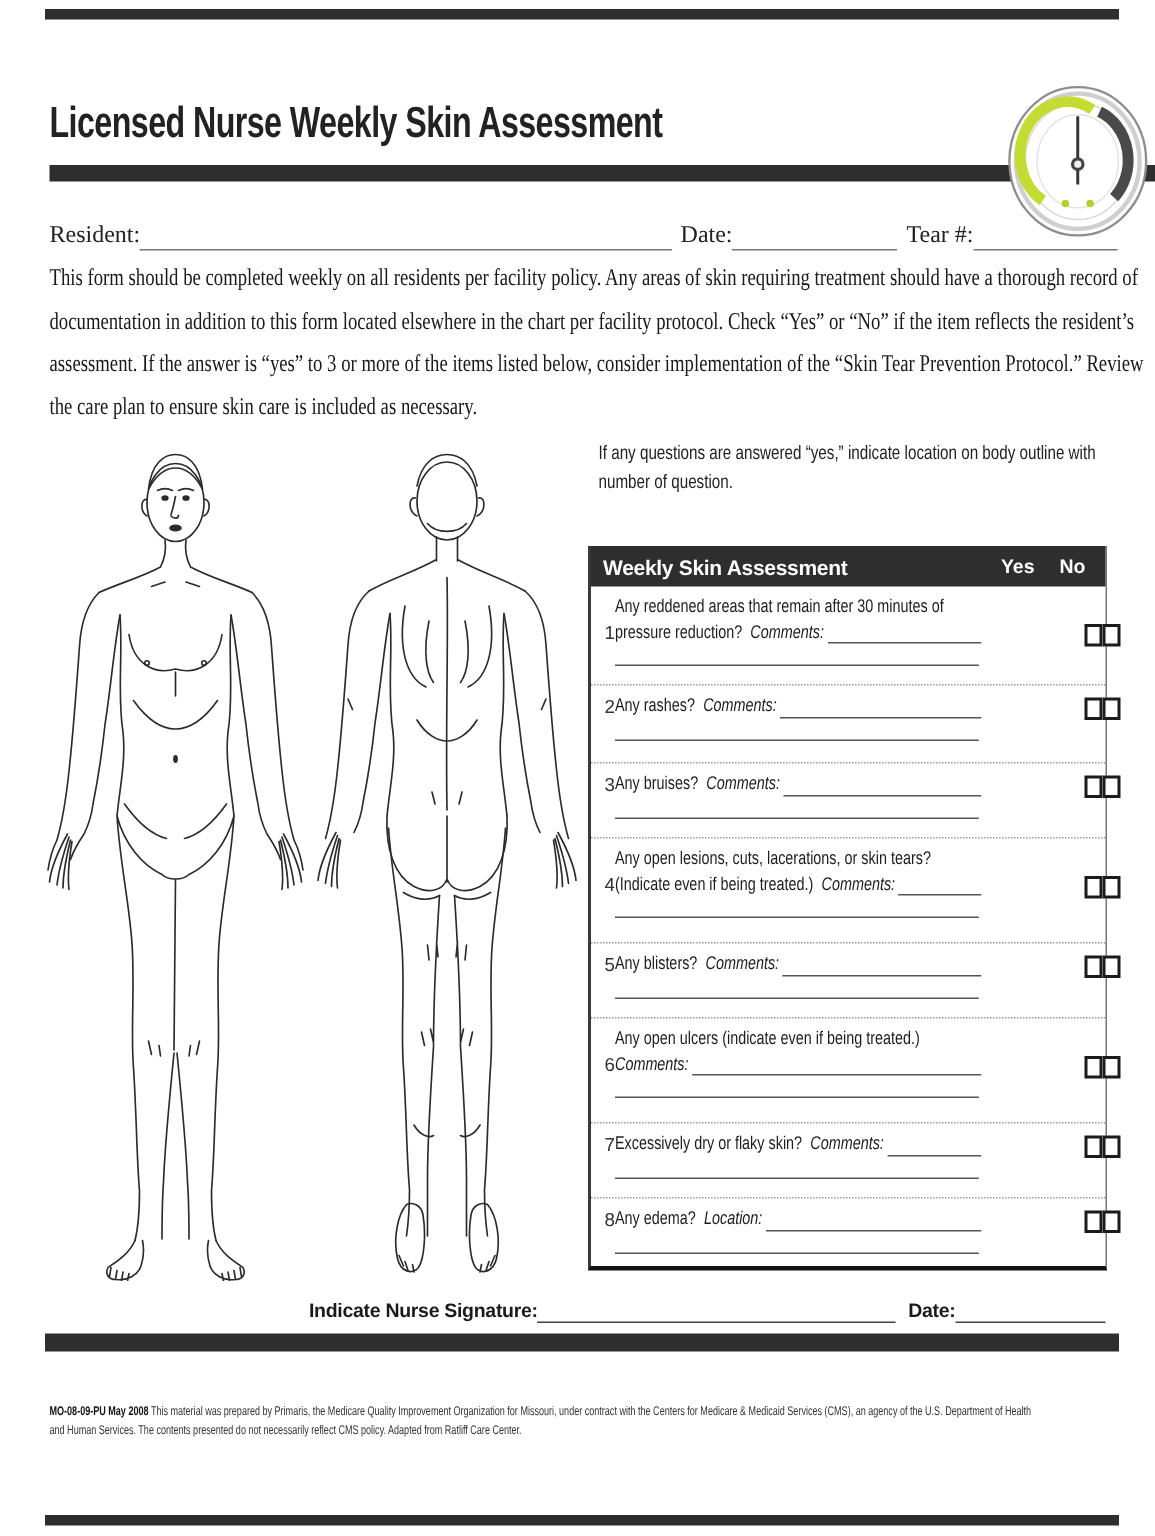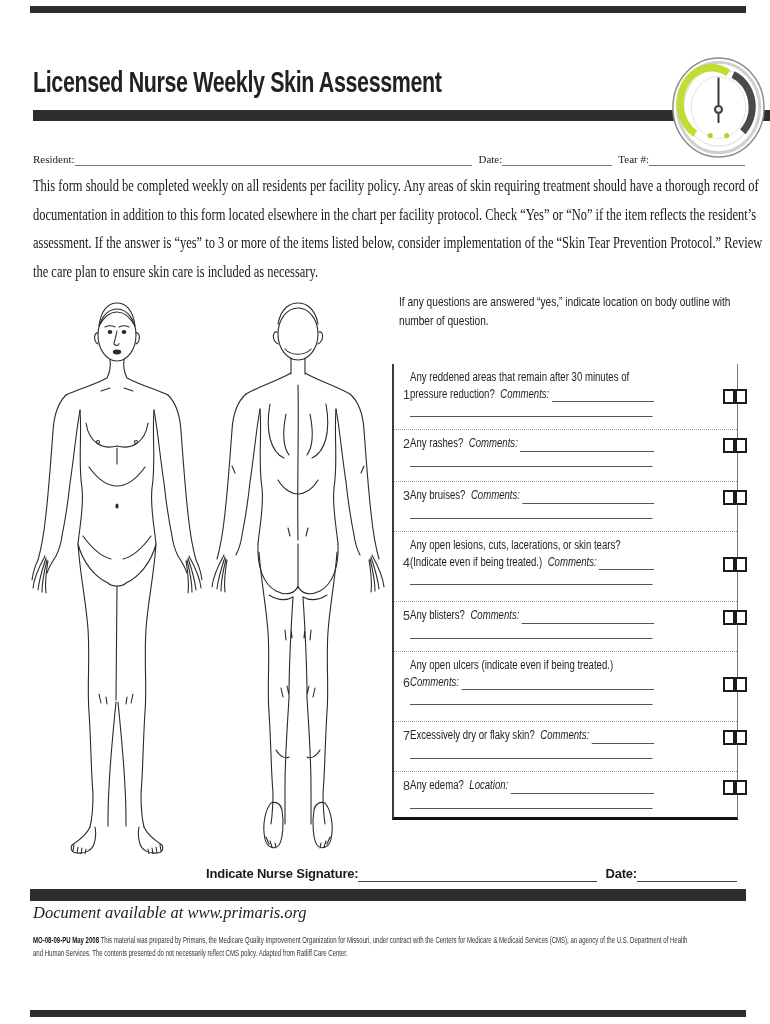--- a/index.html
+++ b/index.html
@@ -12,21 +12,21 @@
   .hbar.bottom { top:1010px; }
 
   .title { position:absolute; left:33px; top:66px; font-size:29px; font-weight:bold;
            color:#222; white-space:nowrap; transform:scaleX(0.74); transform-origin:0 0;
            letter-spacing:-0.5px; }
   .title-rule { position:absolute; left:33px; top:110px; width:737px; height:11px; background:#2d2e2f; }
 
   .gauge { position:absolute; left:670px; top:56px; }
 
   .resident-row { position:absolute; left:33px; top:148px; width:712px; display:flex;
-                  font-family:"Liberation Serif", serif; font-size:11px; color:#222;
+                  font-family:"Liberation Serif", serif; font-size:16px; color:#222;
                   align-items:flex-end; }
   .resident-row .lab { white-space:nowrap; padding-bottom:1px; }
   .u { border-bottom:1.4px solid #777; height:18px; display:inline-block; }
   .fill { flex:1; }
   .u-date { width:110px; }
   .u-room { width:96px; }
   .resident-row .lab.mid { margin-left:6px; }
 
   .intro { position:absolute; left:33px; top:172px; width:913px;
            font-family:"Liberation Serif", serif; font-size:16px; line-height:28.5px;
@@ -223,20 +223,25 @@
              M79,332 L80,342 M85,330 L86,340 M105,332 L104,342 M99,330 L98,340
              M75,390 L77,399 M81,388 L83,397 M109,390 L107,399 M103,388 L101,397
              M70,452 C74,459 80,461 83,459 M114,452 C110,459 104,461 101,459"></path>
     <path d="M65,505 C59,512 56,528 59,541 C61,550 69,552 73,547 C77,541 78,524 76,512 C75,506 70,503 65,505 Z
              M60,539 L63,546 M64,543 L66,549 M69,545 L70,550
              M119,505 C125,512 128,528 125,541 C123,550 115,552 111,547 C107,541 106,524 108,512 C109,506 114,503 119,505 Z
              M124,539 L121,546 M120,543 L118,549 M115,545 L114,550"></path>
   </svg>
 
   <div class="skintable">
+    <div class="thead">
+      <span class="tt">Weekly Skin Assessment</span>
+      <span class="yn y">Yes</span>
+      <span class="yn n">No</span>
+    </div>
 
     <div class="trow deep h66">
       <div class="num">1</div>
       <div class="qcell">
         <div class="qinner">
           <div class="pre">Any reddened areas that remain after 30 minutes of</div>
           <div class="lastline">
             <span class="tail">pressure reduction?</span>
             <span class="lbl">Comments:</span>
             <span class="blank"></span>
@@ -397,21 +402,20 @@
 
   <div class="signature">
     <span class="lab">Indicate Nurse Signature:</span>
     <span class="u fill"></span>
     <span class="lab mid">Date:</span>
     <span class="u u-sdate"></span>
   </div>
 
   <div class="footer-bar"></div>
 
-  <div class="doc-line">Document available at www.primaris.org</div>
 
   <div class="fineprint">
     <div><b>MO-08-09-PU May 2008</b> <span>This material was prepared by Primaris, the Medicare Quality Improvement Organization for Missouri, under contract with the Centers for Medicare &amp; Medicaid Services (CMS), an agency of the U.S. Department of Health</span></div>
     <div>and Human Services. The contents presented do not necessarily reflect CMS policy. Adapted from Ratliff Care Center.</div>
   </div>
 
 
   <div class="hbar bottom"></div>
 
 </div>

